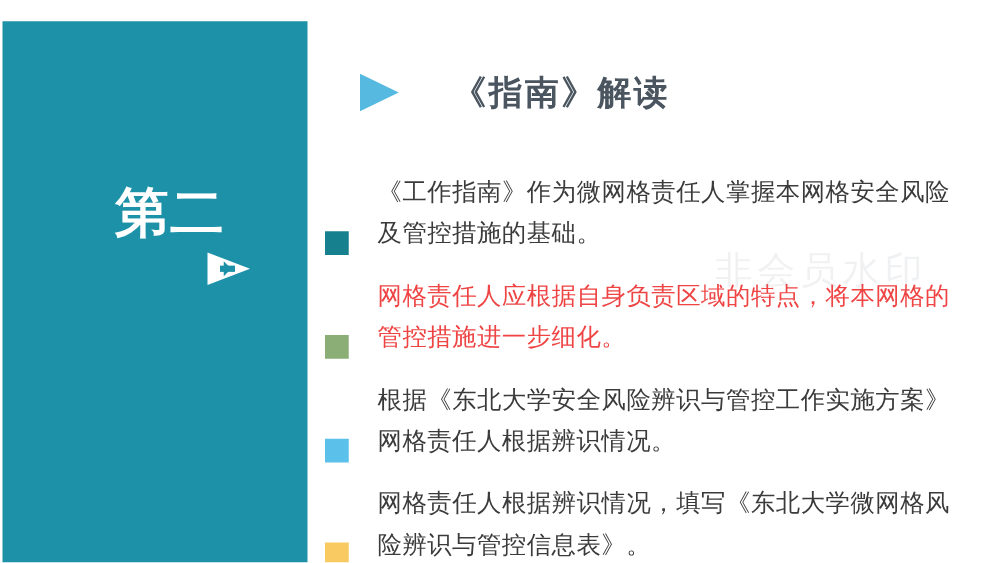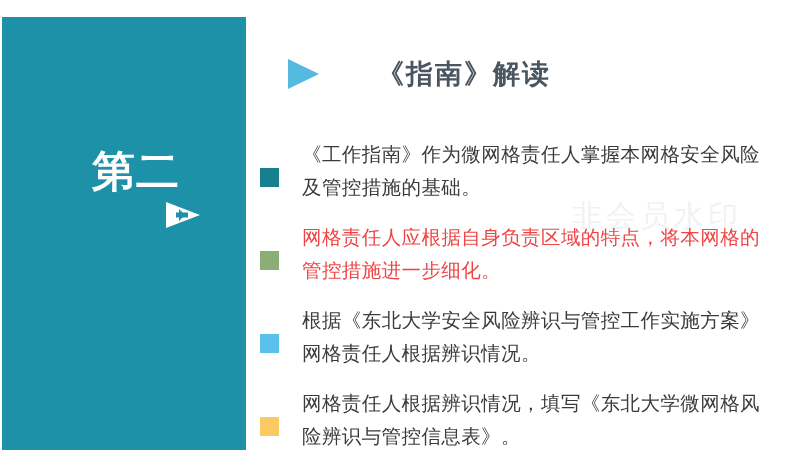--- a/index.html
+++ b/index.html
@@ -70,41 +70,41 @@
     top: 58px;
     display: flex;
     align-items: center;
   }
   .title-tri {
     width: 34px;
     height: 32px;
     flex: 0 0 auto;
   }
   .title-text {
-    margin-left: 57px;
+    margin-left: 42px;
     color: #4a5560;
     font-family: "Liberation Sans", "DejaVu Sans", sans-serif;
     font-weight: bold;
     font-size: 27px;
     line-height: 32px;
     letter-spacing: 2px;
     white-space: nowrap;
   }
 
   .bullets {
     position: absolute;
     left: 26px;
     top: 138px;
     right: 20px;
   }
 
   .bullet {
     position: relative;
     display: flex;
-    align-items: center;
+    align-items: flex-end;
     margin-bottom: 17px;
   }
   .bullet:last-child { margin-bottom: 0; }
 
   .bullet-marker {
     flex: 0 0 auto;
     width: 19px;
     height: 19px;
     margin-top: 12px;
   }

